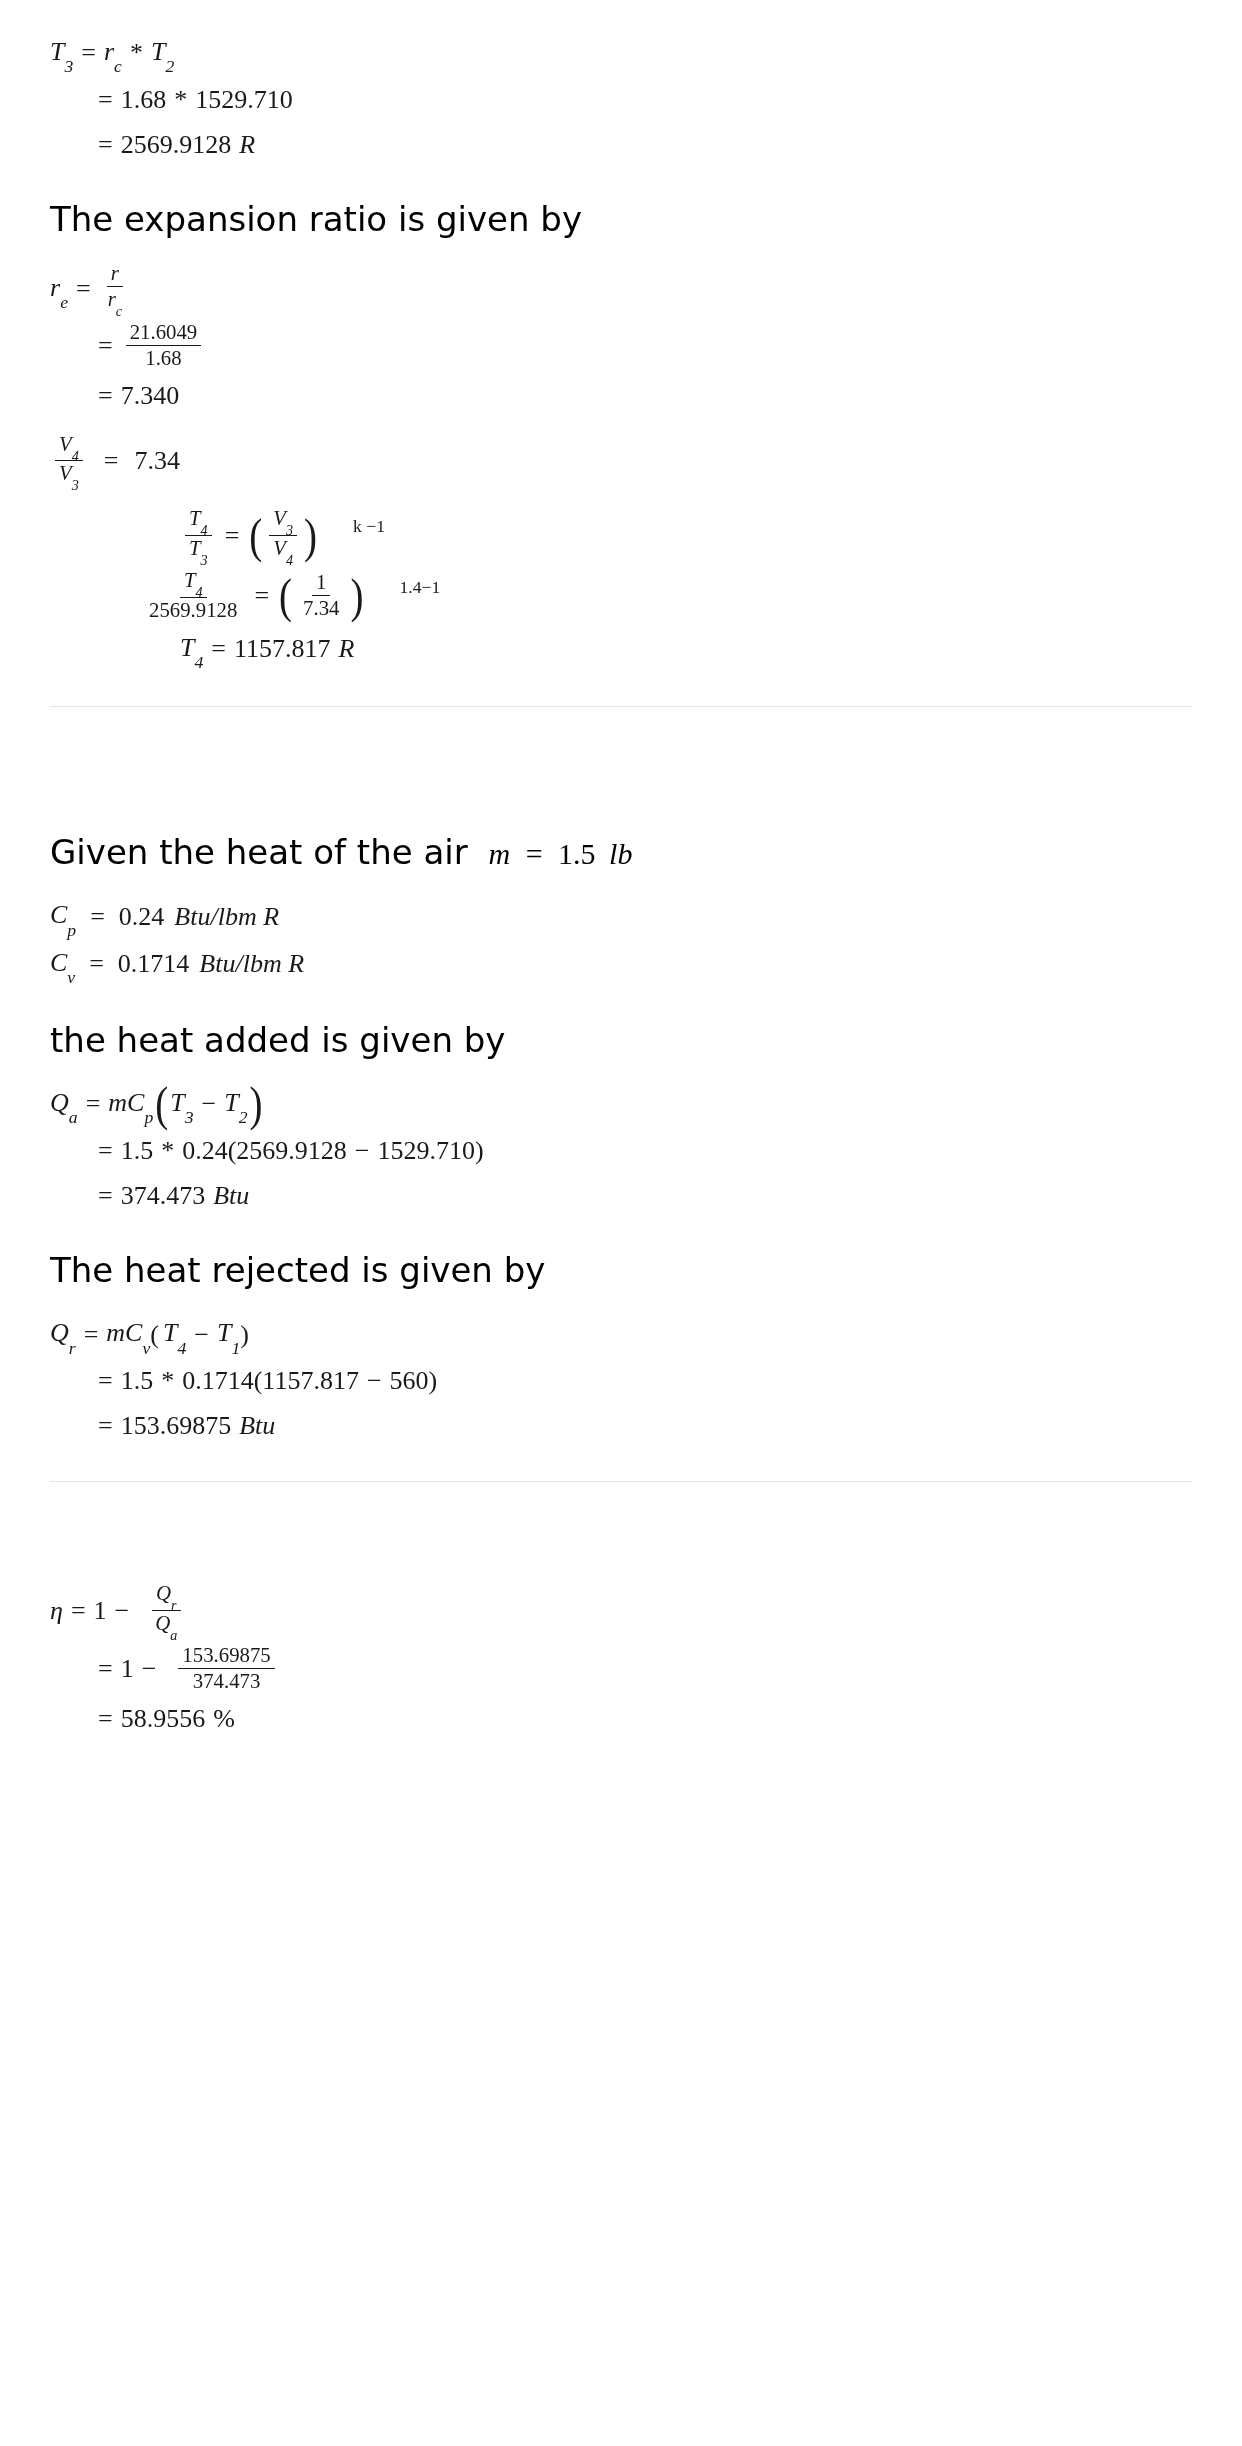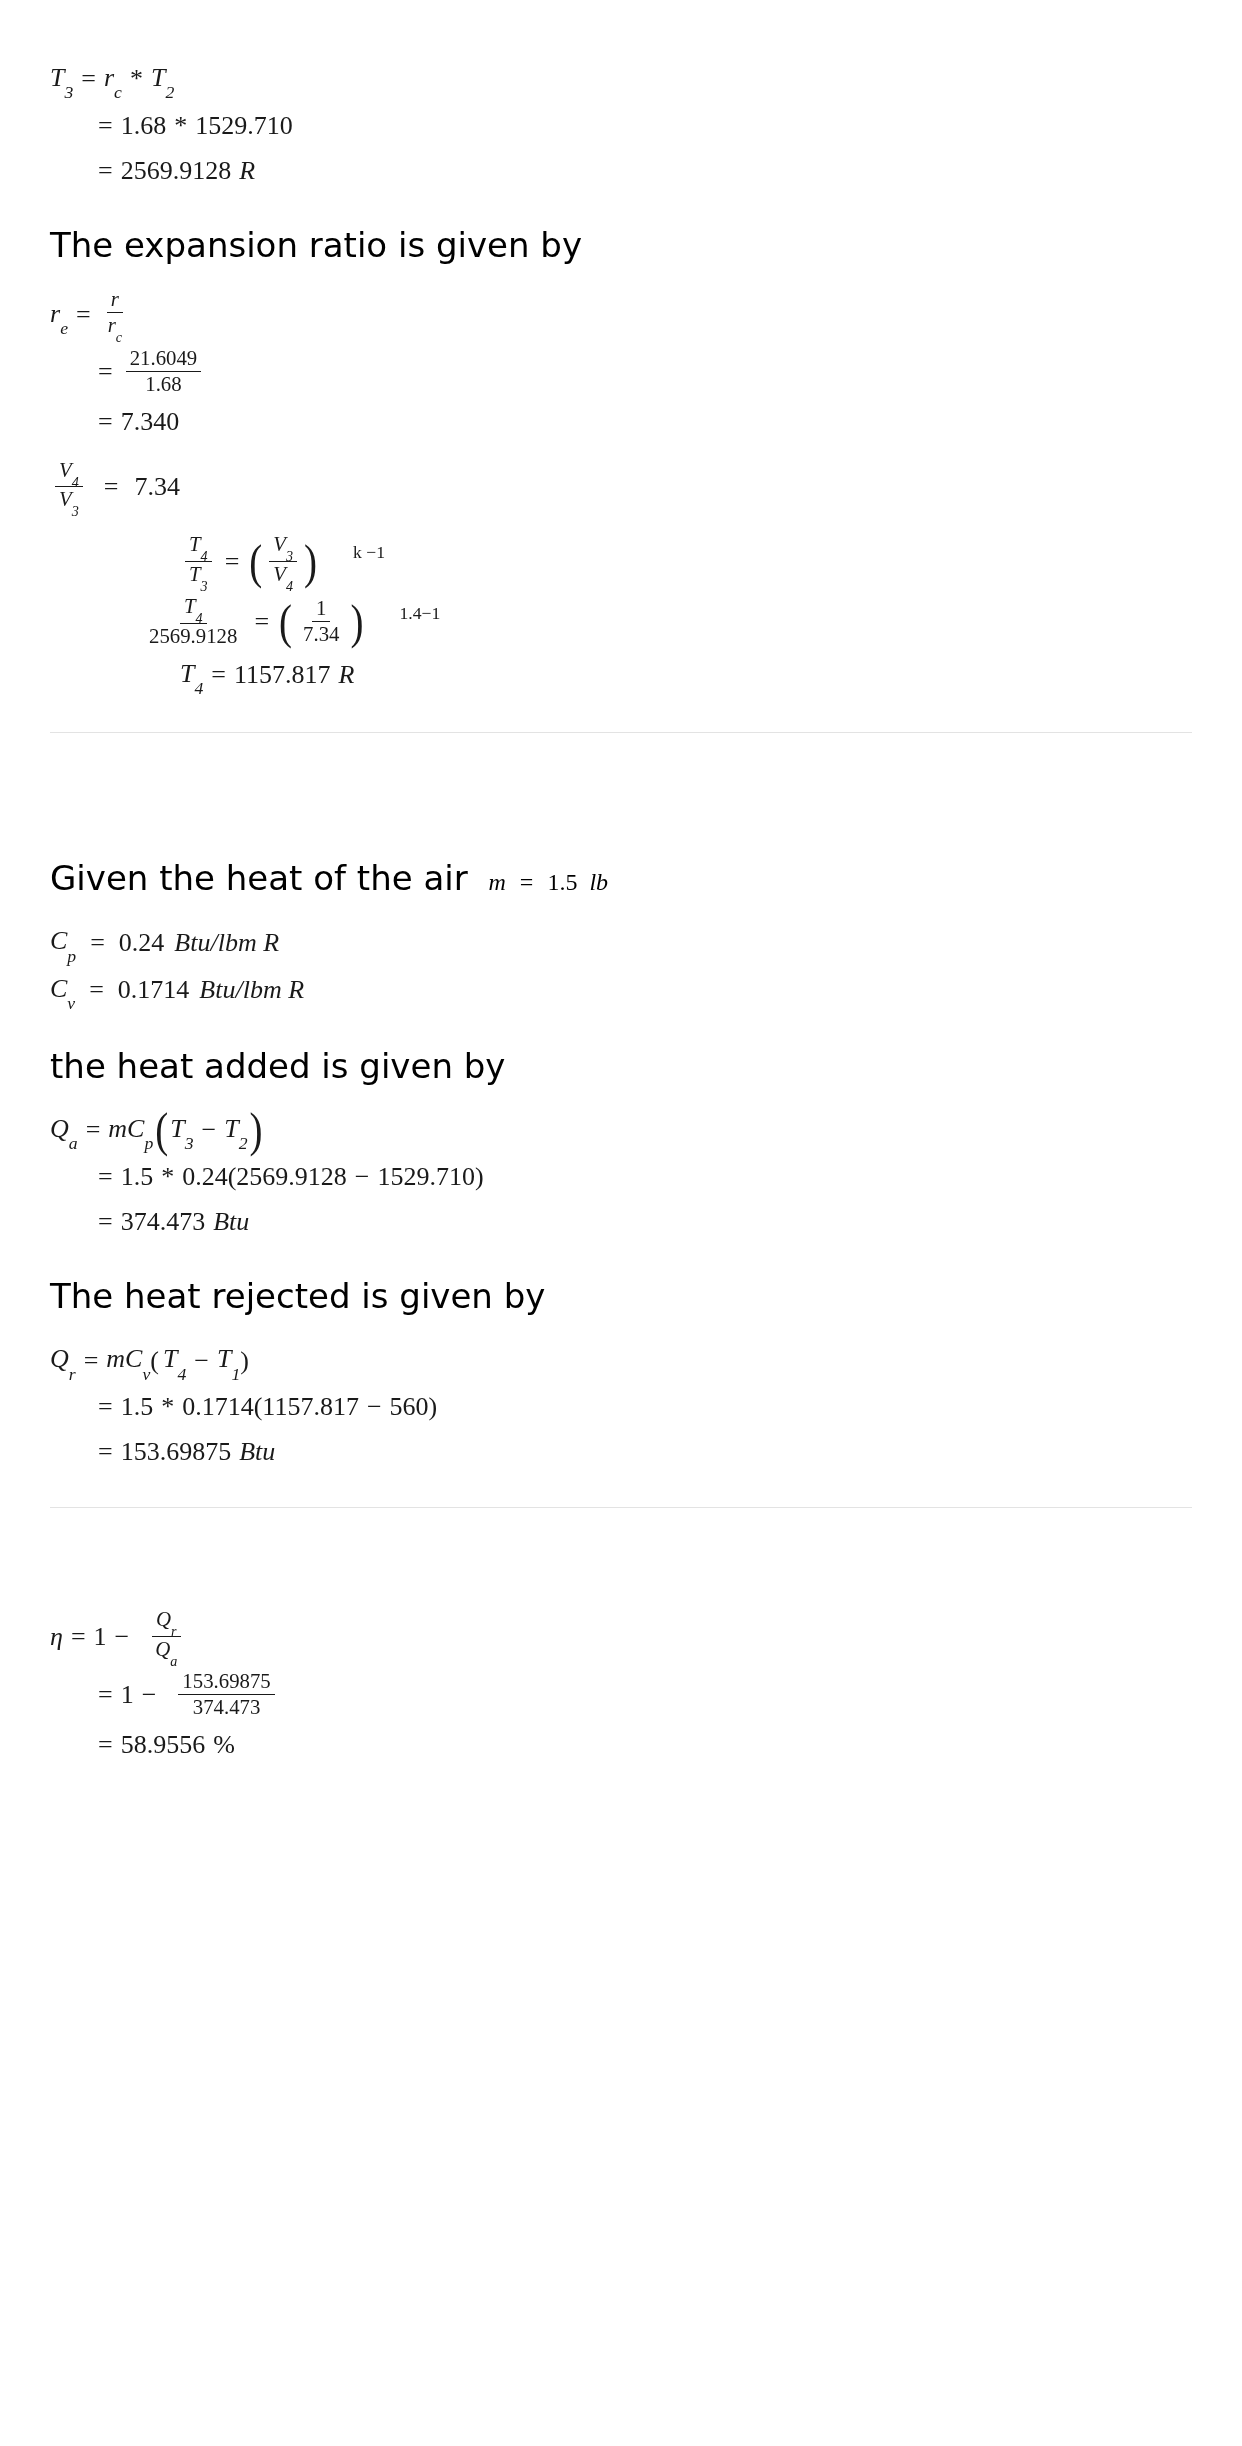--- a/index.html
+++ b/index.html
@@ -10,32 +10,32 @@
   body {
     width: 1242px;
     min-height: 2446px;
     font-family: "Liberation Sans", sans-serif;
     color: #222222;
     -webkit-font-smoothing: antialiased;
   }
   .page {
     width: 1242px;
     box-sizing: border-box;
-    padding: 48px 50px 40px 50px;
+    padding: 22px 50px 40px 50px;
   }
   .heading {
     font-family: "DejaVu Sans", sans-serif;
     font-size: 34px;
     font-weight: 400;
     color: #000000;
     margin: 34px 0 22px 0;
     line-height: 1.25;
   }
   .heading .inline-math {
-    font-size: 24px;
+    font-size: 30px;
   }
   .math-block {
     font-family: "Liberation Serif", serif;
     font-style: italic;
     color: #1a1a1a;
     margin: 10px 0 18px 0;
     line-height: 1.5;
   }
   .math-line {
     display: flex;

